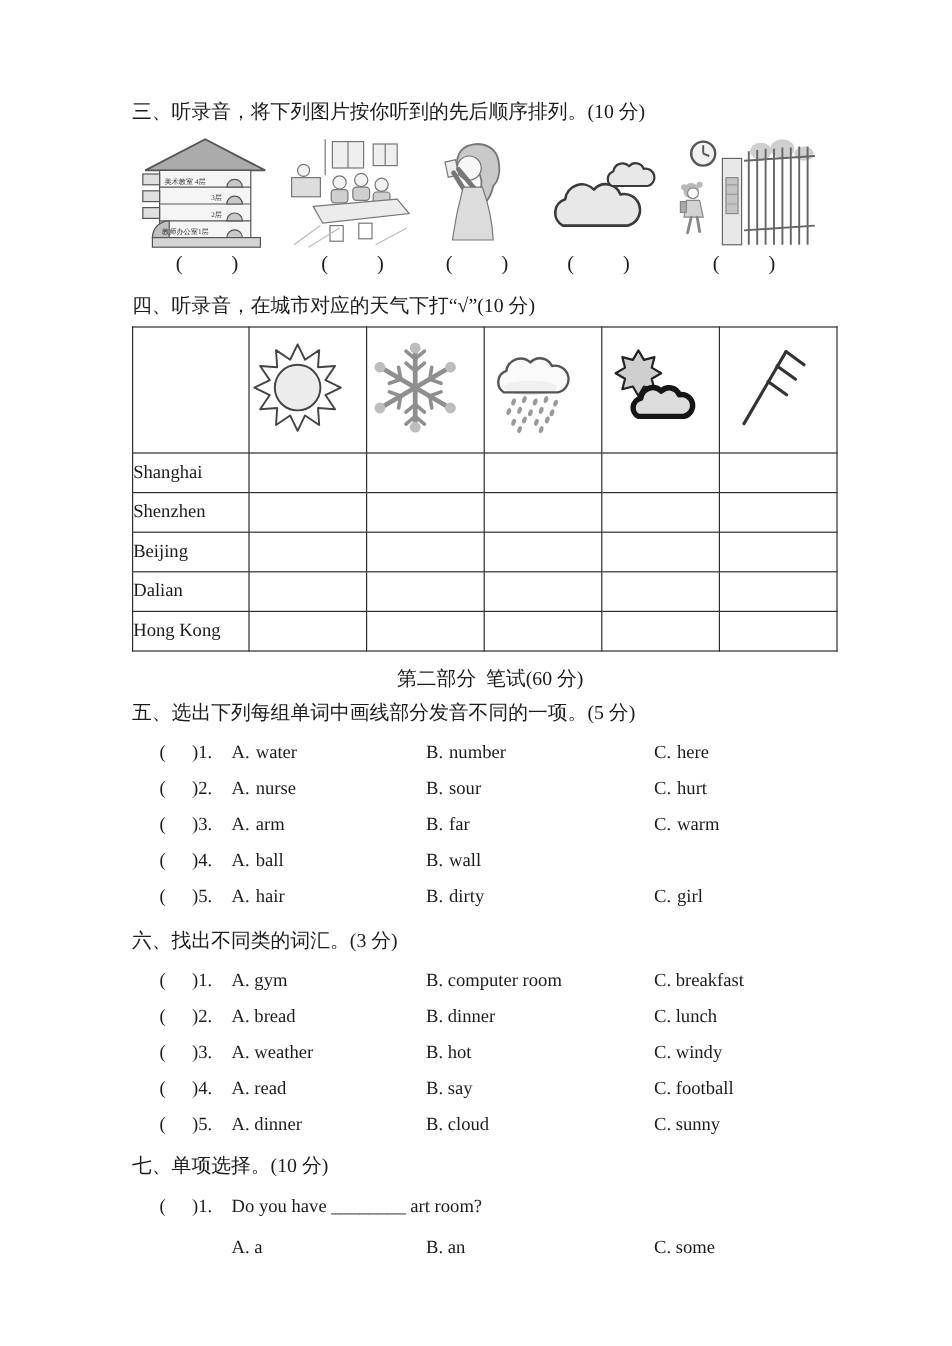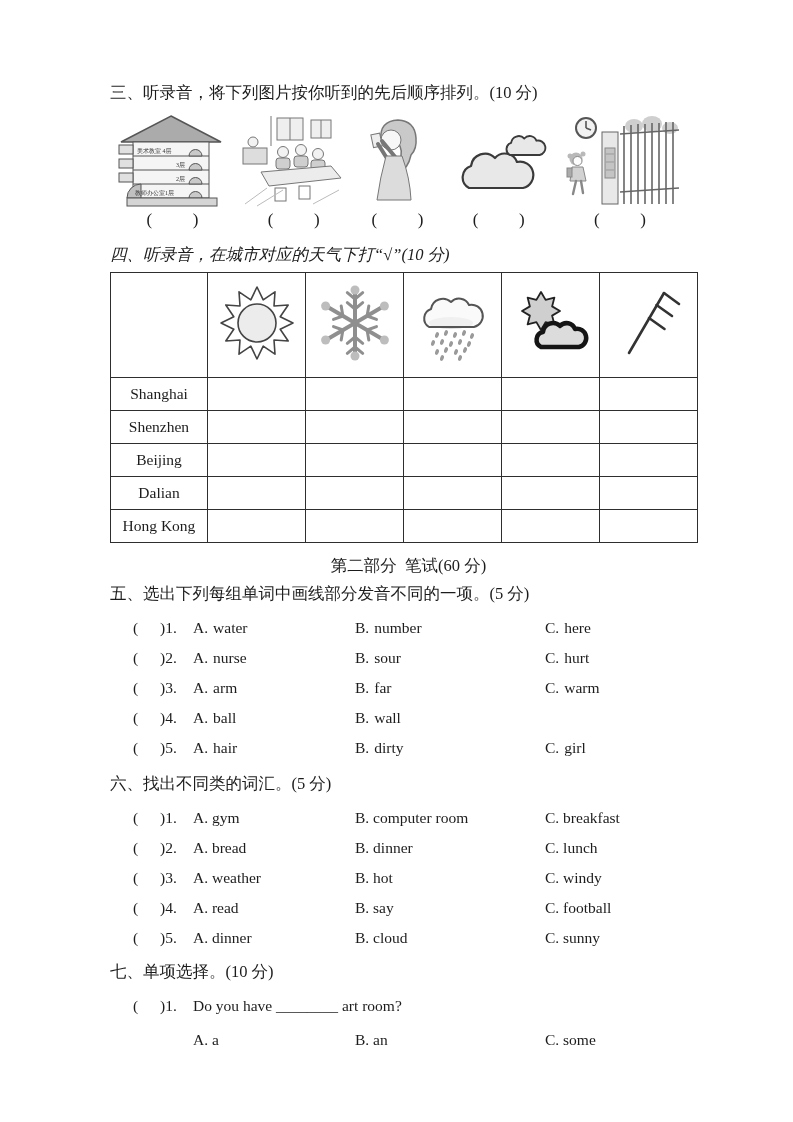--- a/index.html
+++ b/index.html
@@ -1,29 +1,29 @@
 <!DOCTYPE html>
 <html><head>
 <meta charset="utf-8">
 <style>
   html,body{margin:0;padding:0;background:#fff;}
   .page{position:relative;width:793px;height:1122px;background:#ffffff;overflow:hidden;
         font-family:"Liberation Serif","DejaVu Serif",serif;color:#1c1c1c;}
   .sec-title{margin:16px 0 0 110px;font-size:16.5px;line-height:22px;white-space:pre;}
-  .mt{margin-top:14px;font-style:italic;}
+  .mt{margin-top:14px;}
   
   .pics{display:flex;justify-content:space-between;align-items:flex-end;
         margin:10px 0 0 115px;width:565px;}
   .pic{display:flex;flex-direction:column;align-items:center;}
   .pic svg{display:block;}
   .paren-slot{display:inline-flex;justify-content:space-between;width:52px;
               font-size:17px;line-height:20px;margin-top:2px;}
   
   table.weather{border-collapse:collapse;margin:6px 0 0 110px;}
-  table.weather td{border:1.2px solid #2e2e2e;padding:0;text-align:center;vertical-align:middle;}
+  table.weather td{border:1.2px solid #2e2e2e;padding:0;text-align:left;vertical-align:middle;}
   td.corner{width:96px;}
   td.icon-cell{width:97px;height:104px;}
   td.city-cell{height:32px;font-size:15.5px;}
   td.ans-cell{height:32px;}
   .part2{margin-top:12px;text-align:center;font-size:16.5px;line-height:22px;white-space:pre;margin-left:24px;}
   
   .qrow{margin-left:133px;display:grid;grid-template-columns:27px 33px 162px 190px auto;
         font-size:15.5px;height:30px;line-height:30px;}
   .qrows{margin-top:8px;}
   .opt .w{margin-left:5px;}
@@ -315,21 +315,21 @@
     </div>
     <div class="qrow">
       <span>(</span>
       <span>)5.</span>
       <span class="opt"><span>A.</span><span class="w">h<span class="ul">ai</span>r</span></span>
       <span class="opt"><span>B.</span><span class="w">d<span class="ul">ir</span>ty</span></span>
       <span class="opt"><span>C.</span><span class="w">g<span class="ul">ir</span>l</span></span>
     </div>
   </div>
 
-  <h3 class="sec-title" style="margin-top:10px;font-weight:normal">六、找出不同类的词汇。(5 分)</h3>
+  <h3 class="sec-title" style="margin-top:10px;font-weight:normal">六、找出不同类的词汇。(3 分)</h3>
   <div class="qrows">
     <div class="qrow">
       <span>(</span>
       <span>)1.</span>
       <span class="opt">A. gym</span>
       <span class="opt">B. computer room</span>
       <span class="opt">C. breakfast</span>
     </div>
     <div class="qrow">
       <span>(</span>

